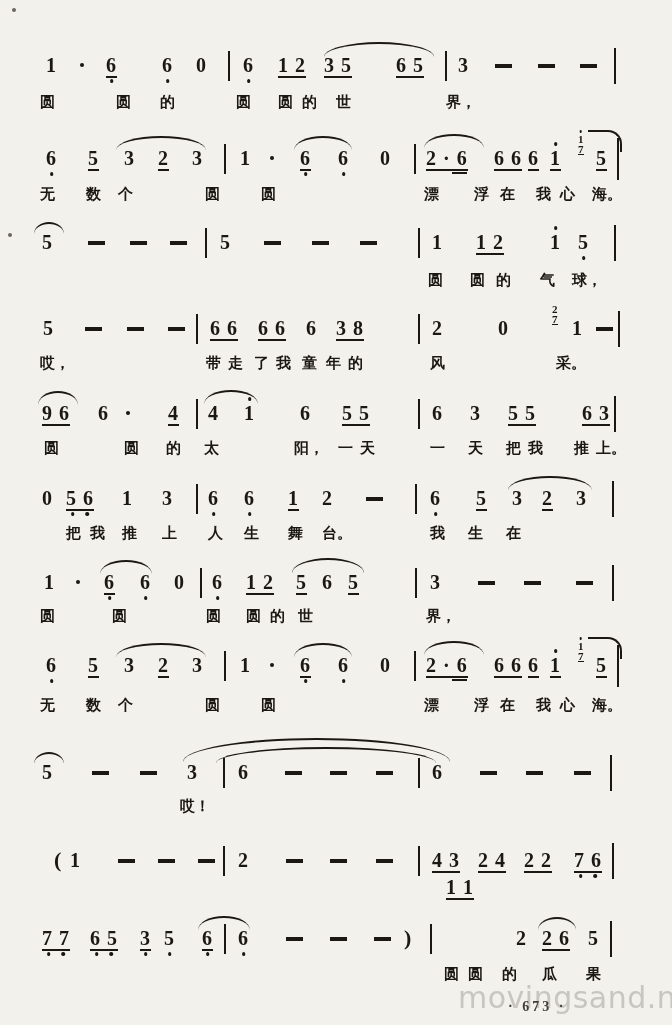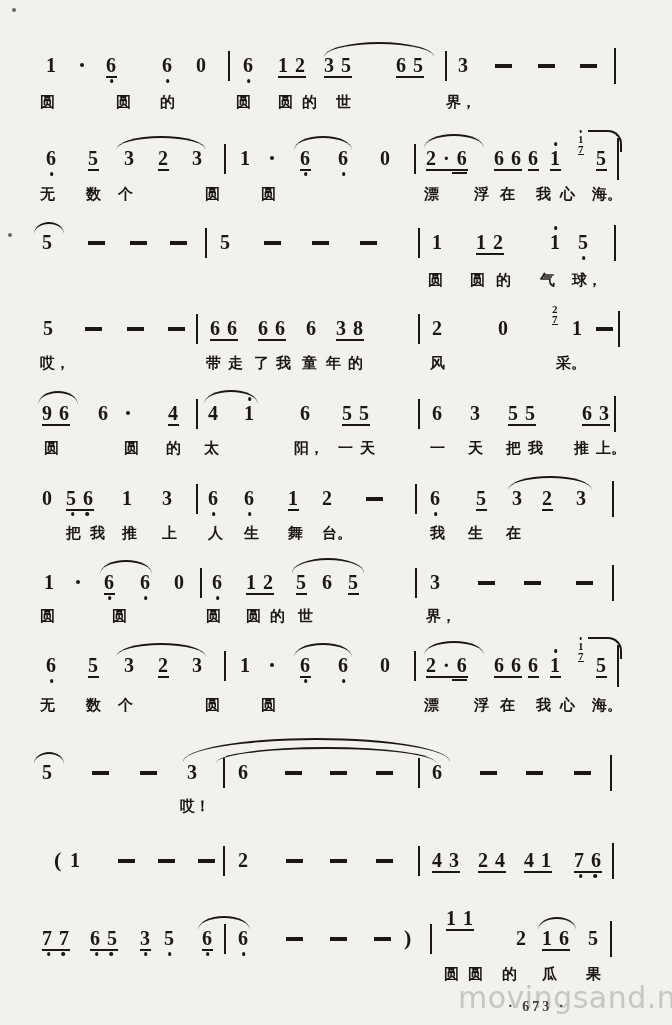--- a/index.html
+++ b/index.html
@@ -296,38 +296,38 @@
       <div class="dash" style="left: 158px; top: 859px;"></div>
       <div class="dash" style="left: 198px; top: 859px;"></div>
       <div class="barline" style="left: 223px; top: 846px; height: 30px;"></div>
       <div class="num" style="left: 238px; top: 850px;">2</div>
       <div class="dash" style="left: 286px; top: 859px;"></div>
       <div class="dash" style="left: 330px; top: 859px;"></div>
       <div class="dash" style="left: 376px; top: 859px;"></div>
       <div class="barline" style="left: 418px; top: 846px; height: 30px;"></div>
       <div class="num u" style="left: 432px; top: 850px;">4 3</div>
       <div class="num u" style="left: 478px; top: 850px;">2 4</div>
-      <div class="num u" style="left: 524px; top: 850px;">4 1</div>
+      <div class="num u" style="left: 524px; top: 850px;">2 2</div>
       <div class="num u" style="left: 574px; top: 850px;">7 6<div class="odot" style="left: 24%; transform: translateX(-50%); bottom: -7px;"></div><div class="odot" style="left: 76%; transform: translateX(-50%); bottom: -7px;"></div></div>
       <div class="barline" style="left: 612px; top: 843px; height: 36px;"></div>
       <div class="num u" style="left: 42px; top: 928px;">7 7<div class="odot" style="left: 24%; transform: translateX(-50%); bottom: -7px;"></div><div class="odot" style="left: 76%; transform: translateX(-50%); bottom: -7px;"></div></div>
       <div class="num u" style="left: 90px; top: 928px;">6 5<div class="odot" style="left: 24%; transform: translateX(-50%); bottom: -7px;"></div><div class="odot" style="left: 76%; transform: translateX(-50%); bottom: -7px;"></div></div>
       <div class="num u" style="left: 140px; top: 928px;">3<div class="odot" style="left: 50%; transform: translateX(-50%); bottom: -7px;"></div></div>
       <div class="num" style="left: 164px; top: 928px;">5<div class="odot" style="left: 50%; transform: translateX(-50%); bottom: -7px;"></div></div>
       <div class="num u" style="left: 202px; top: 928px;">6<div class="odot" style="left: 50%; transform: translateX(-50%); bottom: -7px;"></div></div>
       <div class="barline" style="left: 224px; top: 924px; height: 30px;"></div>
       <div class="num" style="left: 238px; top: 928px;">6<div class="odot" style="left: 50%; transform: translateX(-50%); bottom: -7px;"></div></div>
       <div class="dash" style="left: 286px; top: 937px;"></div>
       <div class="dash" style="left: 330px; top: 937px;"></div>
       <div class="dash" style="left: 374px; top: 937px;"></div>
       <div class="paren" style="left: 404px; top: 926px;">)</div>
       <div class="barline" style="left: 430px; top: 924px; height: 30px;"></div>
-      <div class="num u" style="left: 446px; top: 908px;">1 1</div>
+      <div class="num u" style="left: 446px; top: 877px;">1 1</div>
       <div class="num" style="left: 516px; top: 928px;">2</div>
-      <div class="num u" style="left: 542px; top: 928px;">1 6</div>
+      <div class="num u" style="left: 542px; top: 928px;">2 6</div>
       <div class="num" style="left: 588px; top: 928px;">5</div>
       <div class="barline" style="left: 610px; top: 921px; height: 36px;"></div>
       <div class="slur" style="left: 198px; width: 52px; top: 916px; height: 12px;"></div>
       <div class="slur" style="left: 538px; width: 38px; top: 917px; height: 11px;"></div>
       <div class="lyr" style="left: 444px; top: 966px;">圆</div>
       <div class="lyr" style="left: 468px; top: 966px;">圆</div>
       <div class="lyr" style="left: 502px; top: 966px;">的</div>
       <div class="lyr" style="left: 542px; top: 966px;">瓜</div>
       <div class="lyr" style="left: 586px; top: 966px;">果</div>
     </div>

